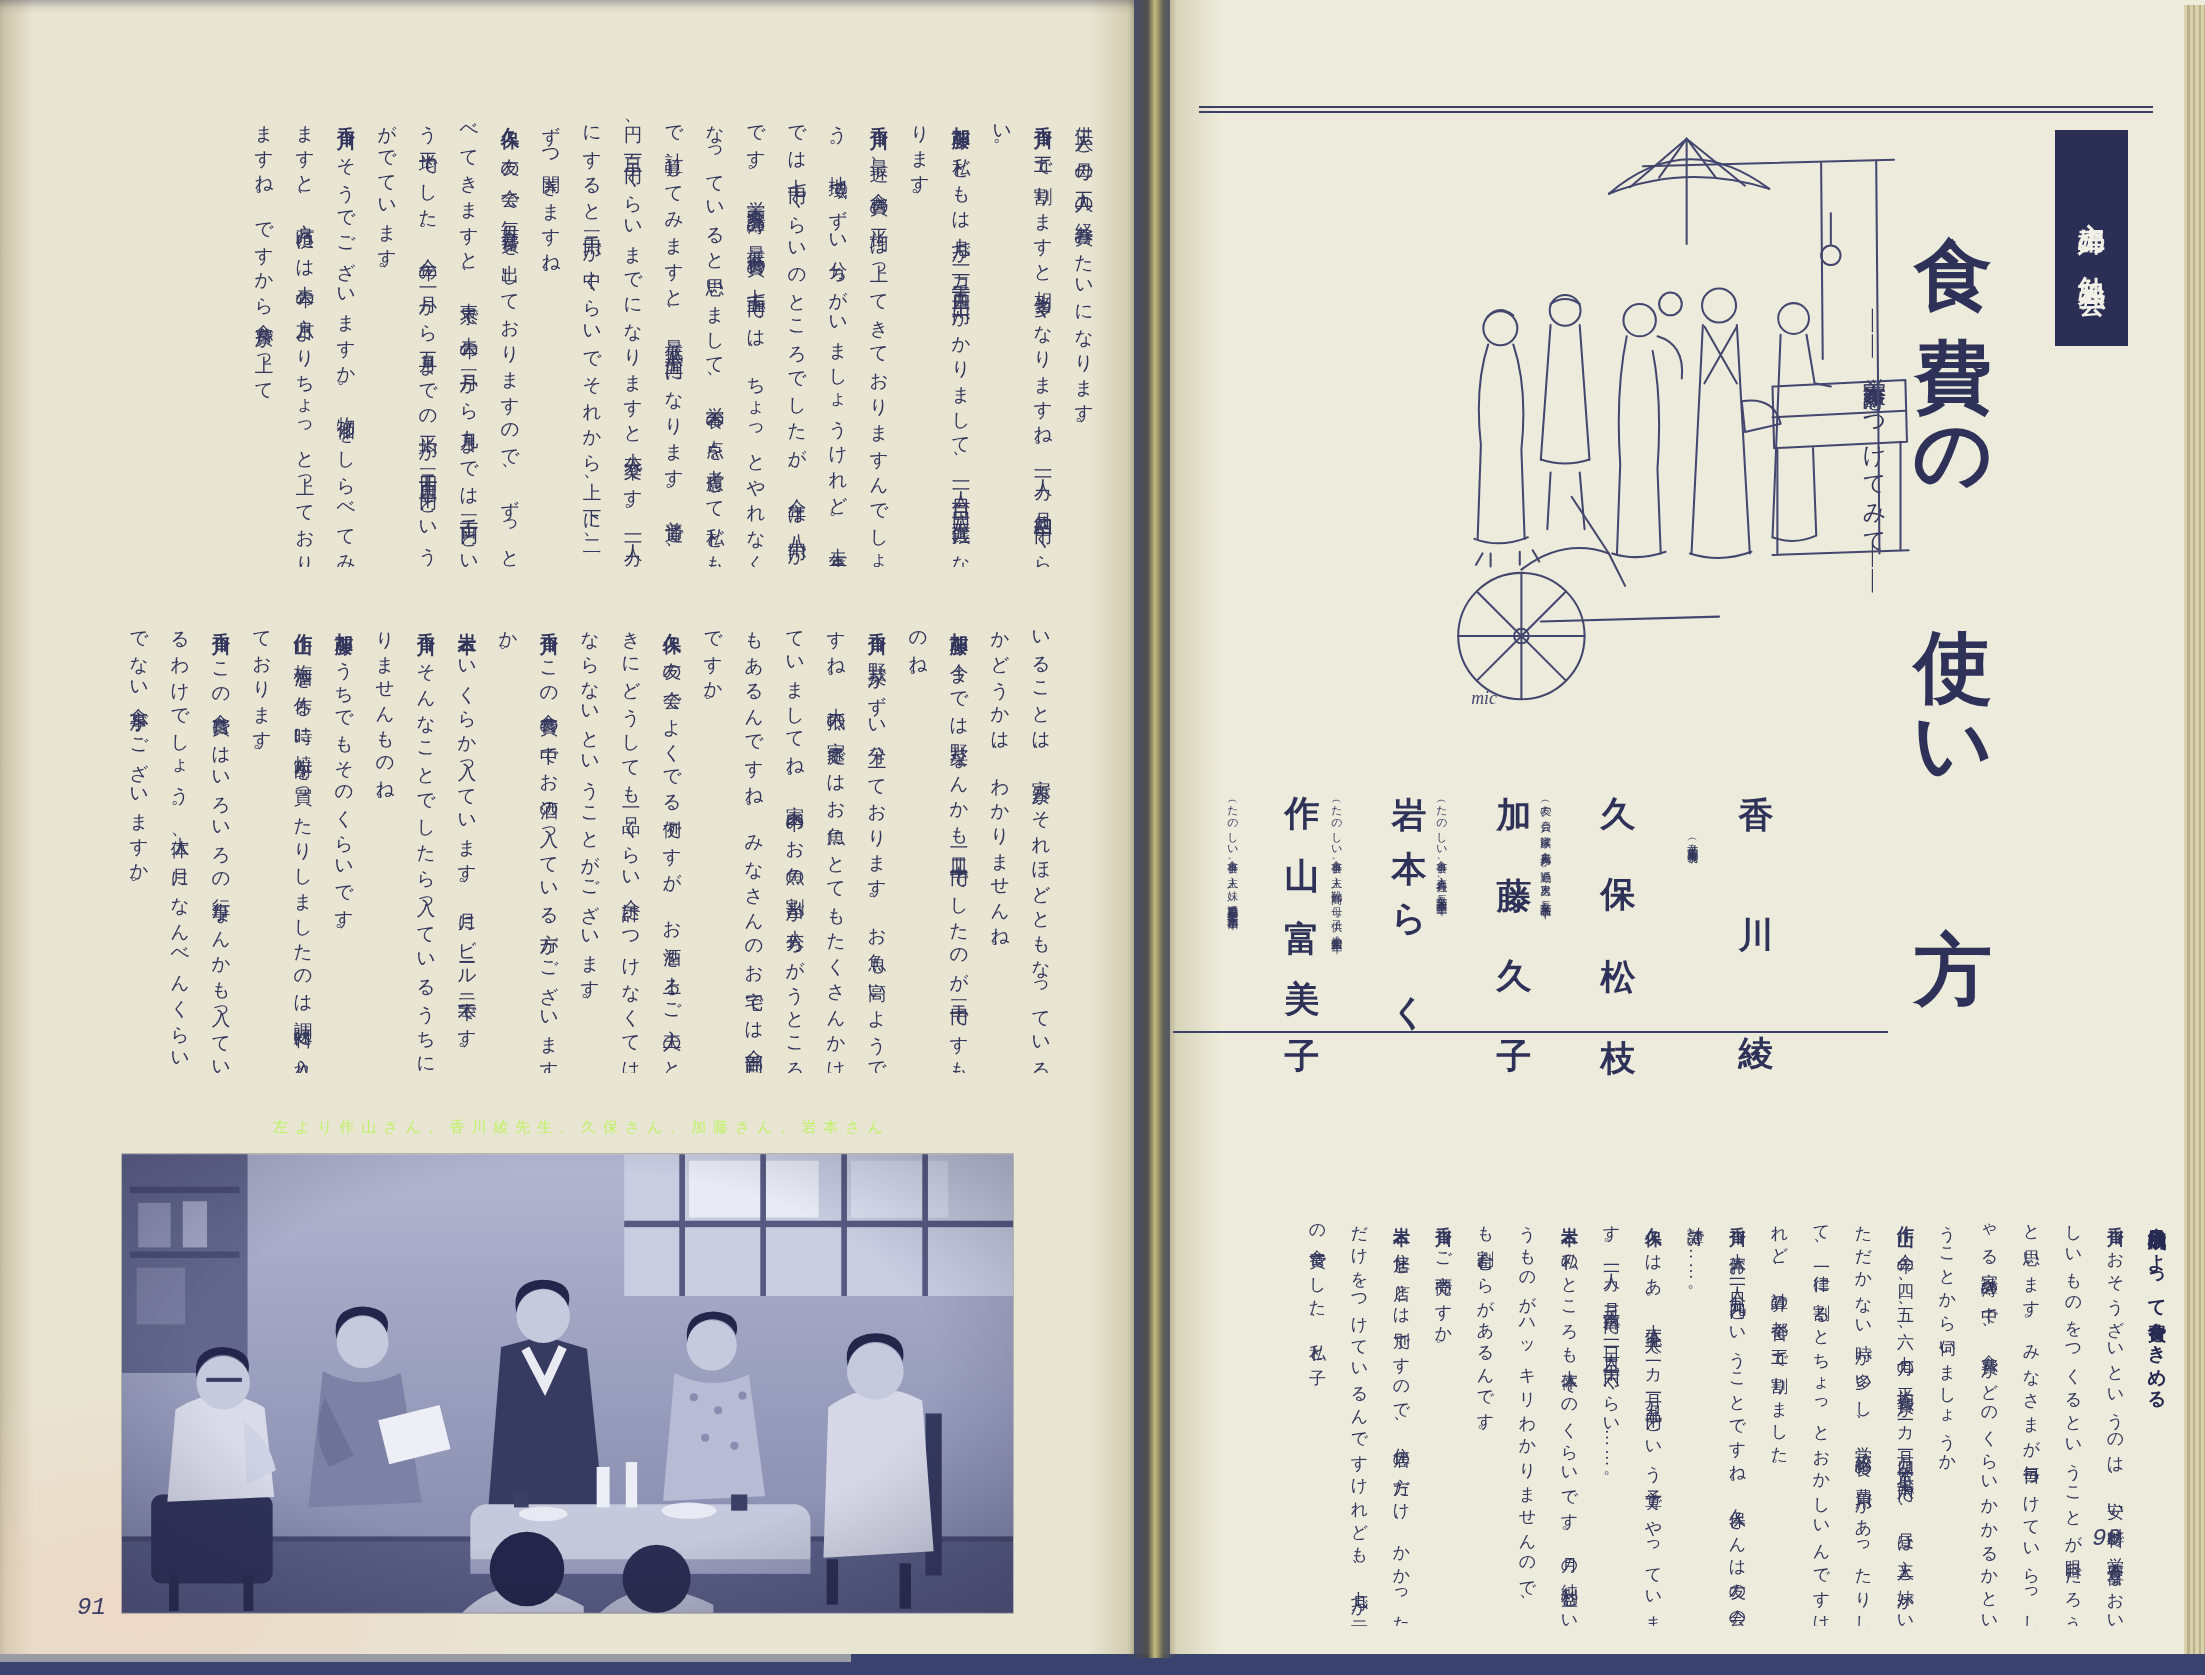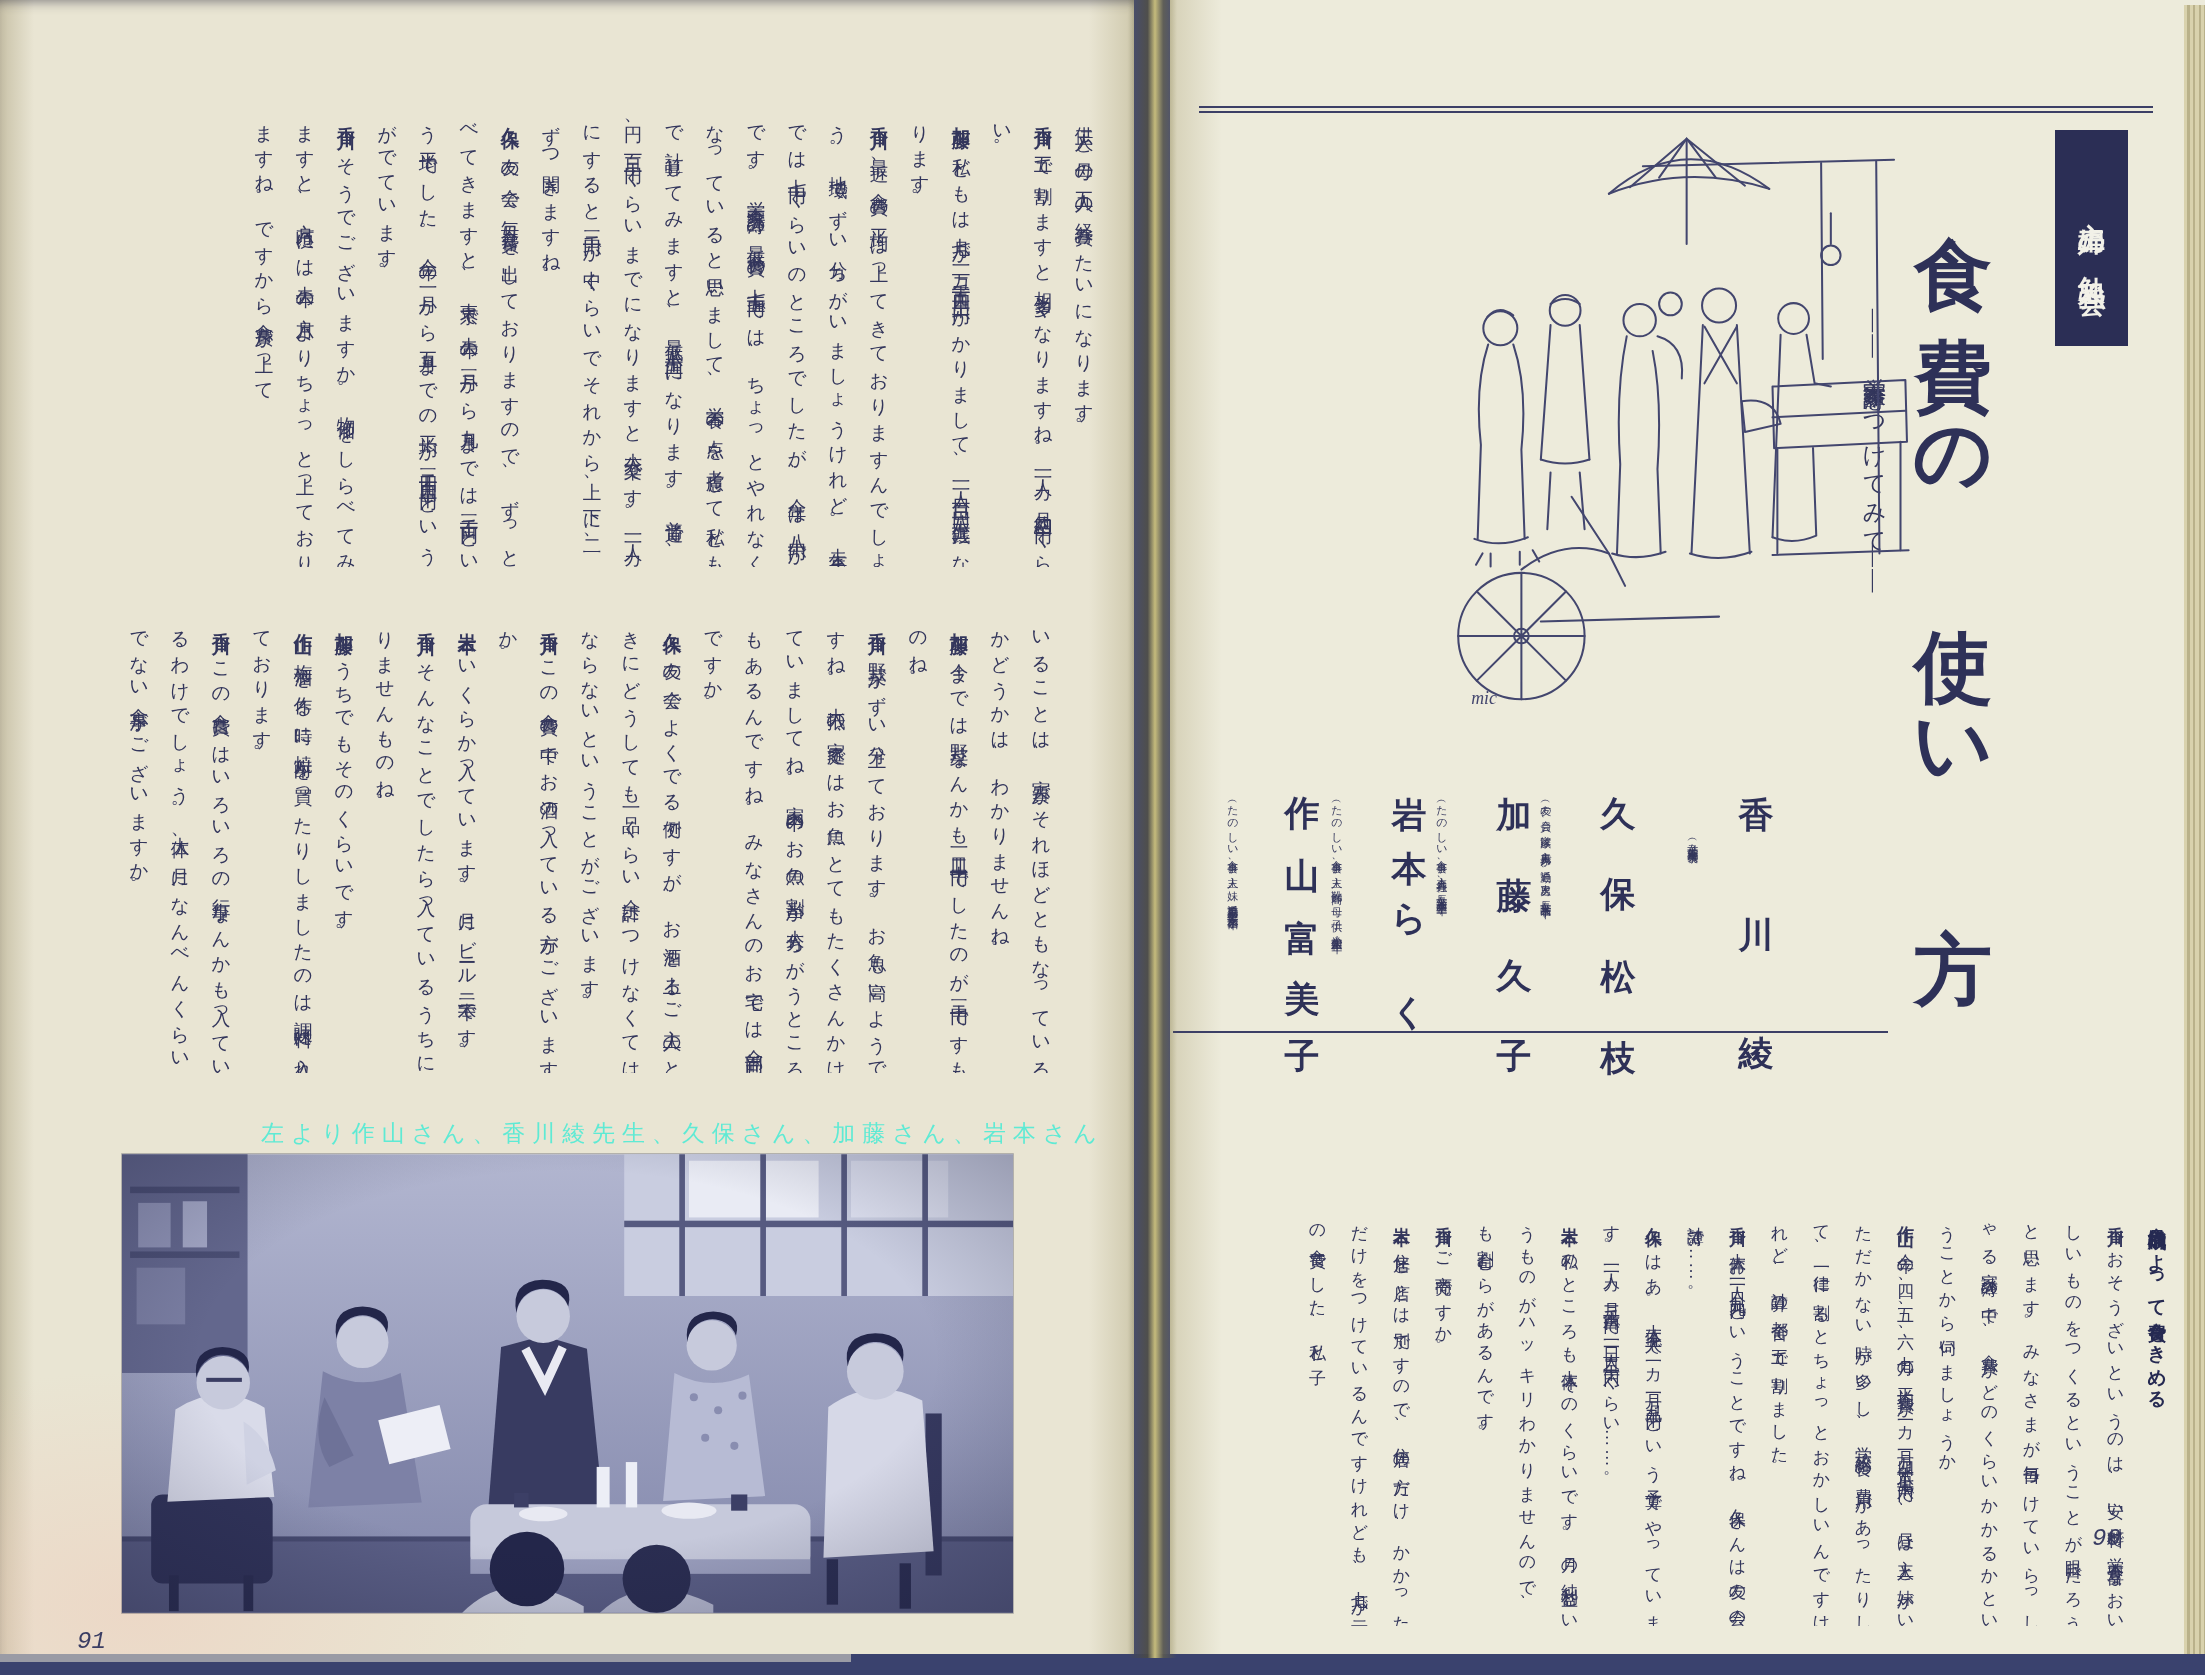--- a/index.html
+++ b/index.html
@@ -53,24 +53,24 @@
       font-size:23px;letter-spacing:2.4px;color:var(--ink);}
   .v-name{writing-mode:vertical-rl;display:flex;justify-content:space-between;height:239px;
       font-size:35px;font-weight:700;color:#2e3158;}
   .v-affil{position:absolute;writing-mode:vertical-rl;font-size:11px;letter-spacing:1.2px;
       line-height:13.8px;color:var(--ink);height:182px;overflow:hidden;}
 
   .illustration{position:absolute;left:1450px;top:116px;width:466px;height:644px;}
   .illo-sig{font-style:italic;}
 
   .photo{position:absolute;left:122px;top:1154px;width:891px;height:459px;box-shadow:0 0 0 0.8px rgba(40,42,70,.35);}
-  .photo-caption{position:absolute;left:261px;top:1118px;font-size:23px;letter-spacing:6.9px;color:#5eead4;white-space:nowrap;}
+  .photo-caption{position:absolute;left:273px;top:1118px;font-size:15px;letter-spacing:6.9px;color:#bef264;white-space:nowrap;}
 
   .pageno{position:absolute;font-style:italic;font-size:24px;color:#3a3d63;font-family:Liberation Mono, monospace;}
-  #pageno-left{left:77px;top:1628px;}
+  #pageno-left{left:77px;top:1594px;}
   #pageno-right{left:2092px;top:1525px;}
 </style>
 </head>
 <body>
 
 <div class="page page-left">
 </div>
 
 <div id="band1" class="vflow band">
 

